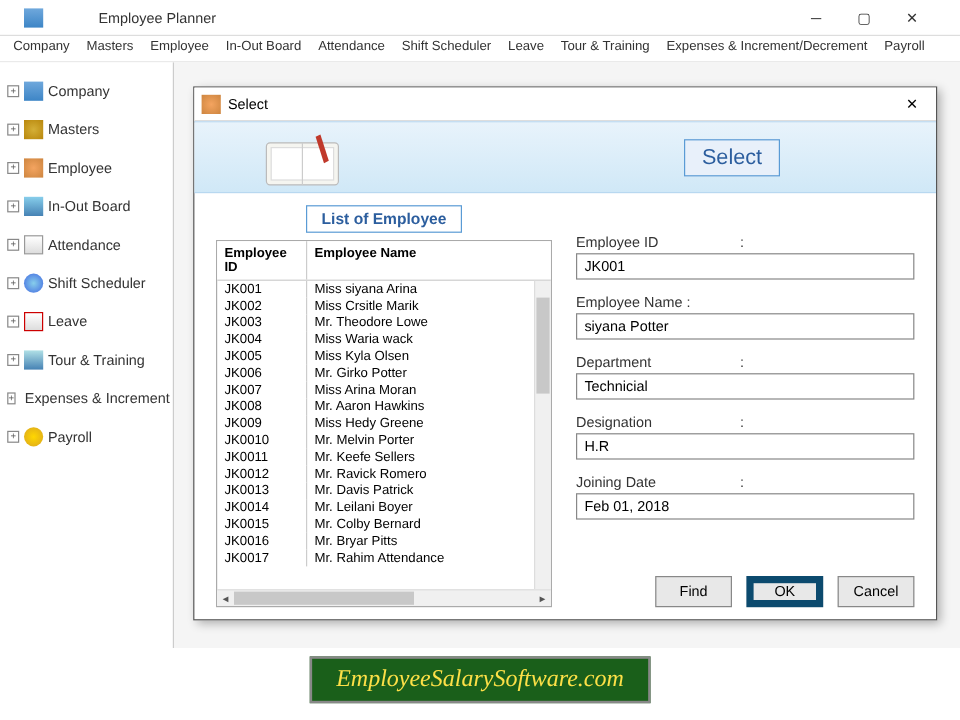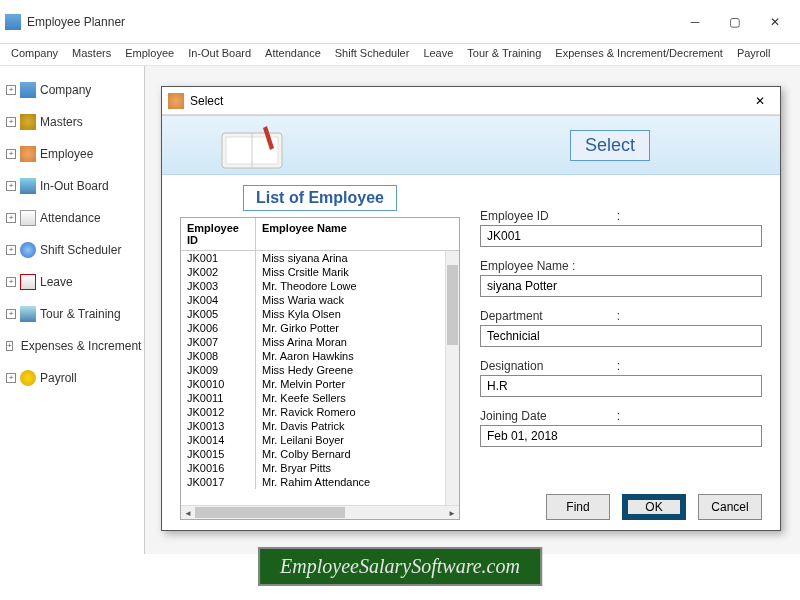--- a/index.html
+++ b/index.html
@@ -1,19 +1,19 @@
 <!DOCTYPE html>
 <html><head>
 <meta charset="utf-8">
 <style>
 * { box-sizing: border-box; margin: 0; padding: 0; font-family: 'Segoe UI', Tahoma, sans-serif; font-size: 12px; }
 body { background: #fff; width: 800px; height: 600px; overflow: hidden; }
 
 
-.titlebar { height: 44px; display: flex; align-items: center; padding: 0 5px; border-bottom: 1px solid #ddd; background: #fff; }
+.titlebar { height: 30px; display: flex; align-items: center; padding: 0 20px; border-bottom: 1px solid #ddd; background: #fff; gap: 40px; }
 .titlebar-icon { width: 16px; height: 16px; margin-right: 6px; }
 .titlebar-title { flex: 1; color: #333; }
 .window-controls { display: flex; gap: 0; }
 .window-btn { width: 40px; height: 28px; display: flex; align-items: center; justify-content: center; color: #333; }
 
 
 .menubar { height: 22px; display: flex; padding: 0 4px; background: #fff; border-bottom: 1px solid #e5e5e5; }
 .menu-item { padding: 3px 7px; color: #333; font-size: 11px; white-space: nowrap; }
 
 
@@ -31,21 +31,21 @@
 .modal-titlebar { height: 28px; display: flex; align-items: center; padding: 0 6px; background: #fff; border-bottom: 1px solid #ddd; }
 .modal-title { flex: 1; }
 .modal-close { width: 28px; height: 24px; display: flex; align-items: center; justify-content: center; }
 .modal-banner { height: 60px; background: linear-gradient(#e8f3fb, #d0e8f7); border-top: 1px solid #b8d8f0; border-bottom: 1px solid #b8d8f0; position: relative; }
 .banner-img { position: absolute; left: 50px; top: 2px; width: 90px; height: 56px; }
 .banner-select { position: absolute; right: 130px; top: 14px; padding: 4px 14px; border: 1px solid #5a9bd5; background: #e8f0fa; color: #2c5e9e; font-size: 18px; font-weight: normal; }
 
 .modal-body { flex: 1; display: flex; padding: 10px 18px; gap: 20px; }
 
 .left-panel { width: 280px; display: flex; flex-direction: column; }
-.list-header-label { align-self: center; margin-bottom: 6px; padding: 3px 12px; border: 1px solid #5a9bd5; color: #2c5e9e; font-weight: bold; font-size: 16px; background: #fff; }
+.list-header-label { align-self: center; margin-bottom: 6px; padding: 3px 12px; border: 1px solid #5a9bd5; color: #2c5e9e; font-weight: bold; font-size: 13px; background: #fff; }
 .table-wrap { border: 1px solid #aaa; flex: 1; display: flex; flex-direction: column; }
 .table-head { display: flex; background: #fff; border-bottom: 1px solid #ccc; }
 .table-head div { padding: 4px 6px; font-weight: bold; font-size: 11px; }
 .col-id { width: 75px; border-right: 1px solid #ccc; }
 .col-name { flex: 1; }
 .table-rows { flex: 1; overflow-y: hidden; position: relative; }
 .table-row { display: flex; }
 .table-row div { padding: 1px 6px; font-size: 11px; }
 .vscroll { position: absolute; right: 0; top: 0; bottom: 0; width: 14px; background: #f0f0f0; border-left: 1px solid #ddd; }
 .vscroll-thumb { position: absolute; left: 1px; right: 1px; top: 14px; height: 80px; background: #c8c8c8; }
@@ -58,21 +58,21 @@
 .field-row { margin-bottom: 8px; }
 .field-label { font-size: 12px; color: #333; margin-bottom: 2px; display: flex; justify-content: space-between; width: 140px; }
 .field-label span:last-child { }
 .field-input { width: 100%; padding: 3px 6px; border: 1px solid #888; background: #fff; font-size: 12px; }
 
 .button-row { display: flex; gap: 12px; margin-top: auto; justify-content: flex-end; }
 .btn { width: 64px; height: 26px; border: 1px solid #888; background: #e8e8e8; display: flex; align-items: center; justify-content: center; font-size: 12px; }
 .btn.primary { border: 6px solid #0c4a6e; background: #e8e8e8; }
 
 
-.footer-brand { position: absolute; left: 50%; transform: translateX(-50%); bottom: 14px; background: #1a5f1a; color: #e5e5e5; padding: 6px 20px; border: 2px solid #888; font-family: Georgia, serif; font-style: italic; font-size: 20px; }
+.footer-brand { position: absolute; left: 50%; transform: translateX(-50%); bottom: 14px; background: #1a5f1a; color: #fde047; padding: 6px 20px; border: 2px solid #888; font-family: Georgia, serif; font-style: italic; font-size: 20px; }
 
 
 .ico-building{background:linear-gradient(#6fa8dc,#3d85c6);}
 .ico-gears{background:radial-gradient(#d4af37,#b8860b);}
 .ico-people{background:radial-gradient(#f4a460,#cd853f);}
 .ico-arrow{background:linear-gradient(#87ceeb,#4682b4);}
 .ico-cal{background:linear-gradient(#fff,#ddd);border:1px solid #999;}
 .ico-clock{background:radial-gradient(#87ceeb,#4169e1);border-radius:50%;}
 .ico-leave{background:linear-gradient(#fff,#ddd);border:1px solid #c00;}
 .ico-plane{background:linear-gradient(#b0e0e6,#4682b4);}

